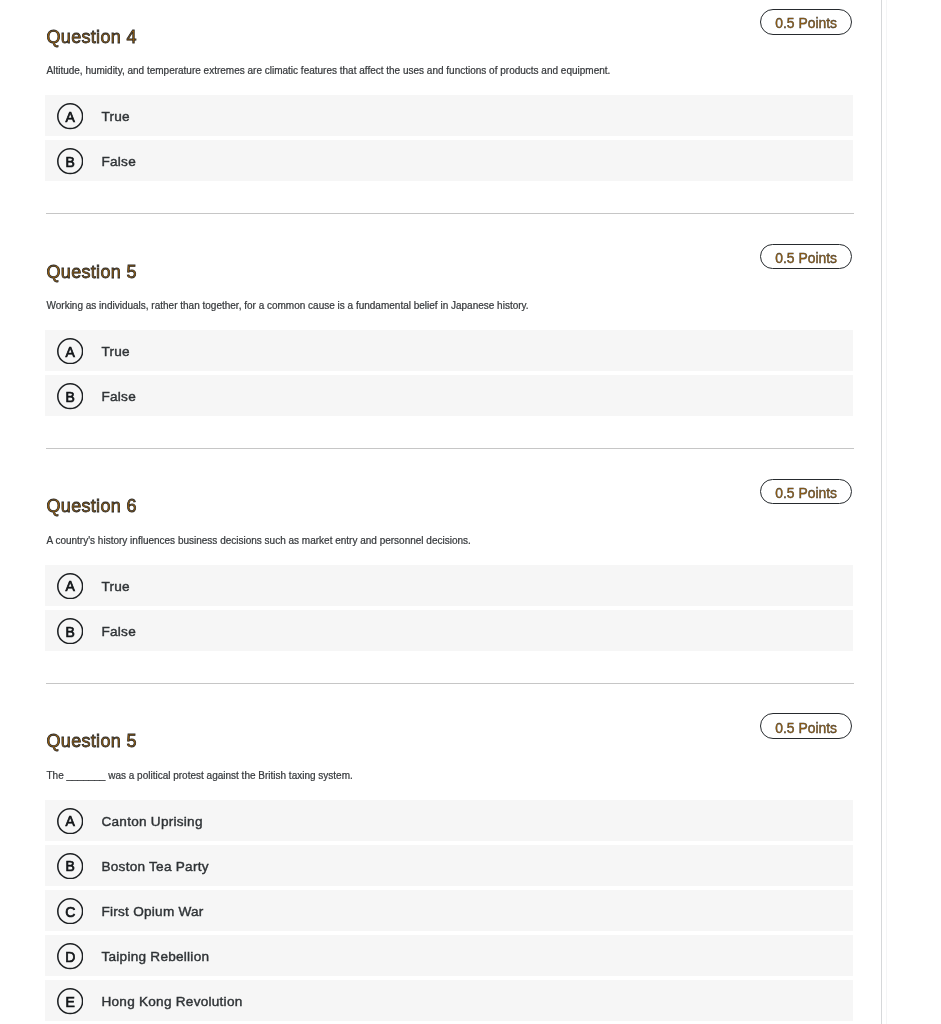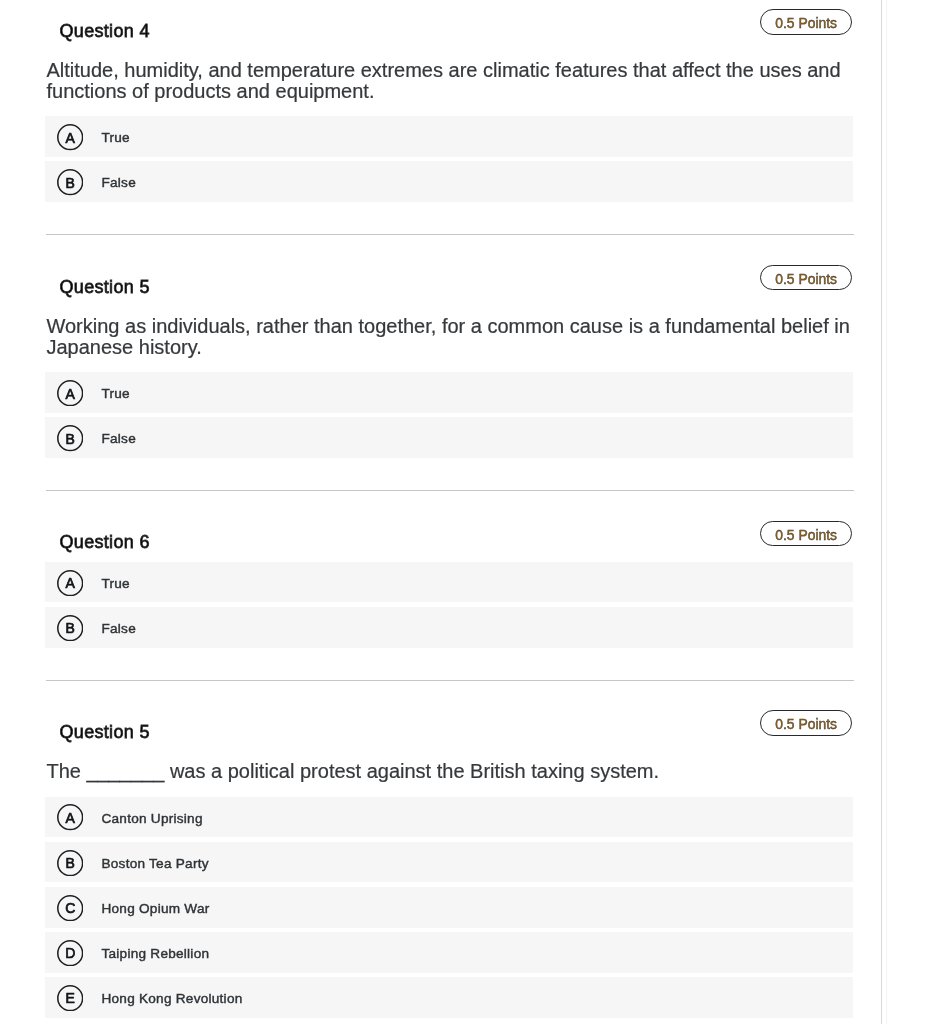--- a/index.html
+++ b/index.html
@@ -32,48 +32,47 @@
     position: absolute;
     left: 881px; top: 0;
     width: 1.2px; height: 1024px;
     background: #d6d8da;
   }
   .inner { position: relative; padding: 9.6px 29px 0 45.4px; }
 
   .q-head { position: relative; height: 26px; }
   .q-title {
     position: absolute;
-    left: 1.1px; top: 8px;
+    left: 1.1px; top: 14px;
     font-size: 18px;
     font-weight: 400;
     line-height: 26px;
-    color: #000000;
+    color: #a16207;
     -webkit-text-stroke: 0.78px #2b2b2b;
     letter-spacing: 0.32px;
     white-space: nowrap;
-    margin-left: 13px;
   }
   .q-points {
     position: absolute;
     right: 0.6px; top: -0.9px;
     width: 92.6px; height: 25.8px;
     border: 1.15px solid #262a2e;
     border-radius: 13px;
     font-size: 13.9px;
     font-weight: 400;
     color: #a16207;
     -webkit-text-stroke: 0.4px #333639;
     display: flex; align-items: center; justify-content: center;
     background: #fff;
     line-height: 1;
     padding-top: 4.2px;
   }
   .q-prompt {
     margin: 24.45px 0 0 1.1px;
-    font-size: 20px;
+    font-size: 10px;
     line-height: 21px;
     color: #36393c;
     -webkit-text-stroke: 0.22px #36393c;
     font-weight: 400;
   }
   .options { margin-top: 14.15px; }
   .option {
     height: 40.9px;
     background: #f6f6f6;
     display: flex;
@@ -191,20 +190,21 @@
 </div>
   </div>
 
   <div class="divider"></div>
 
   <div class="question">
     <div class="q-head">
       <div class="q-title">Question 6</div>
       <div class="q-points">0.5 Points</div>
     </div>
+    <div class="q-prompt">A country's history influences business decisions such as market entry and personnel decisions.</div>
     <div class="options">
   <div class="option">
     <div class="letter">
       <svg width="26.4" height="26.4" viewBox="0 0 26.4 26.4" aria-hidden="true">
         <circle cx="13.2" cy="13.2" r="12.4" fill="none" stroke="#1d2023" stroke-width="1.55"></circle>
       </svg>
       <span class="lt">A</span>
     </div>
     <div class="opt-text">True</div>
   </div>
@@ -250,21 +250,21 @@
     <div class="opt-text">Boston Tea Party</div>
   </div>
 
   <div class="option">
     <div class="letter">
       <svg width="26.4" height="26.4" viewBox="0 0 26.4 26.4" aria-hidden="true">
         <circle cx="13.2" cy="13.2" r="12.4" fill="none" stroke="#1d2023" stroke-width="1.55"></circle>
       </svg>
       <span class="lt">C</span>
     </div>
-    <div class="opt-text">Hong Opium War</div>
+    <div class="opt-text">First Opium War</div>
   </div>
 
   <div class="option">
     <div class="letter">
       <svg width="26.4" height="26.4" viewBox="0 0 26.4 26.4" aria-hidden="true">
         <circle cx="13.2" cy="13.2" r="12.4" fill="none" stroke="#1d2023" stroke-width="1.55"></circle>
       </svg>
       <span class="lt">D</span>
     </div>
     <div class="opt-text">Taiping Rebellion</div>

